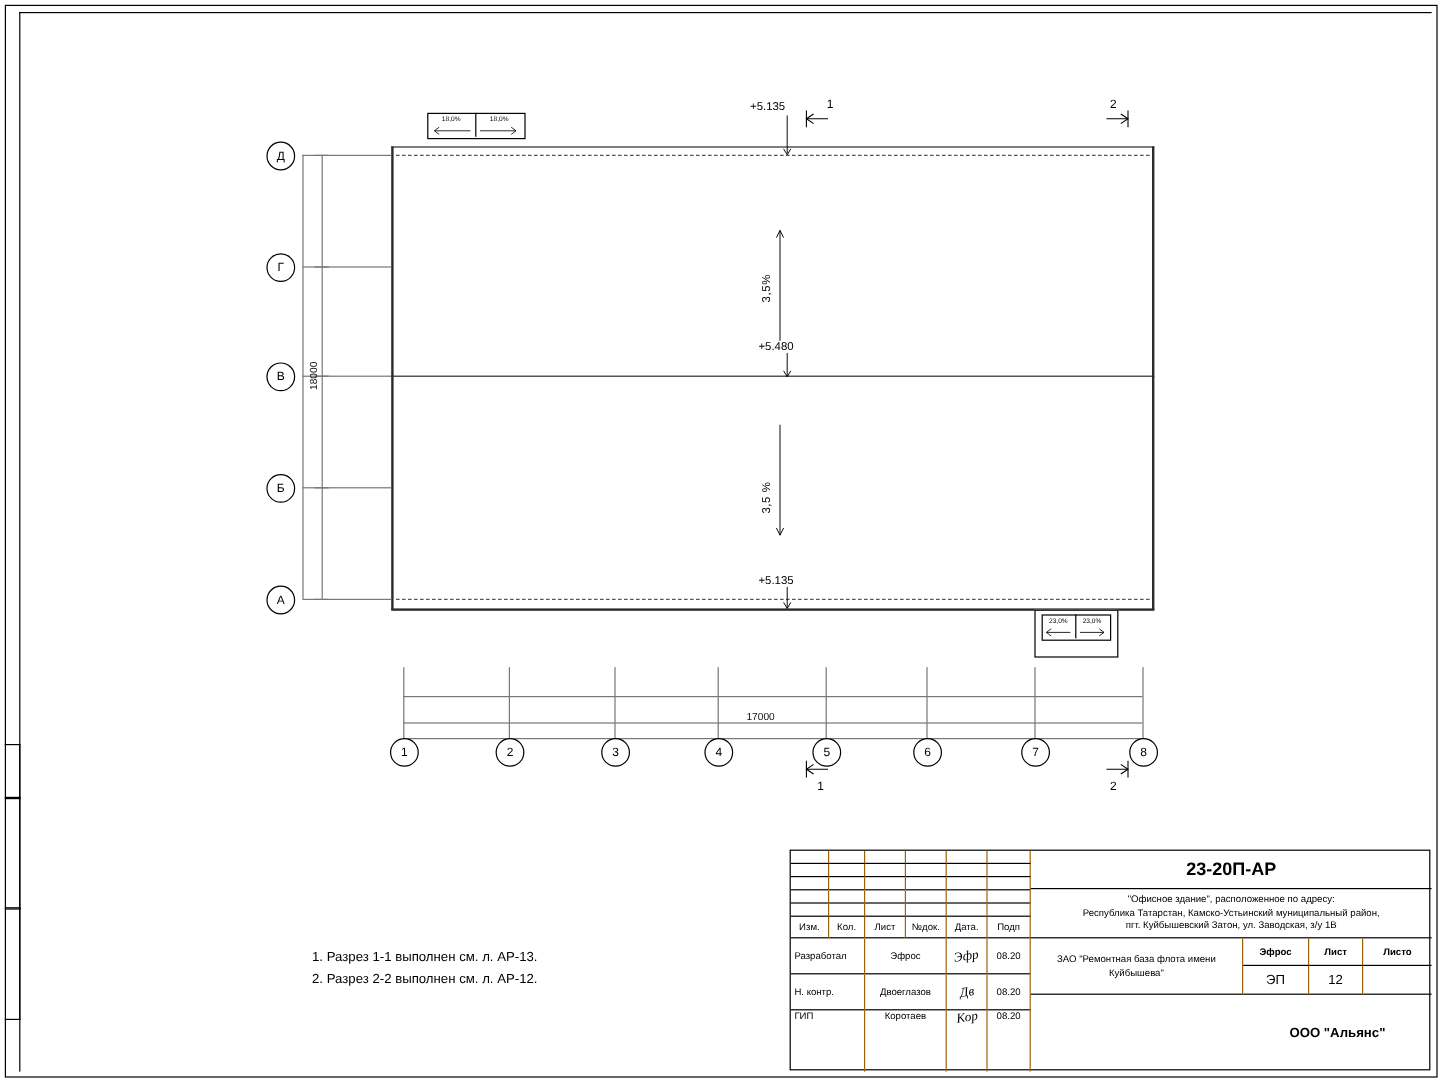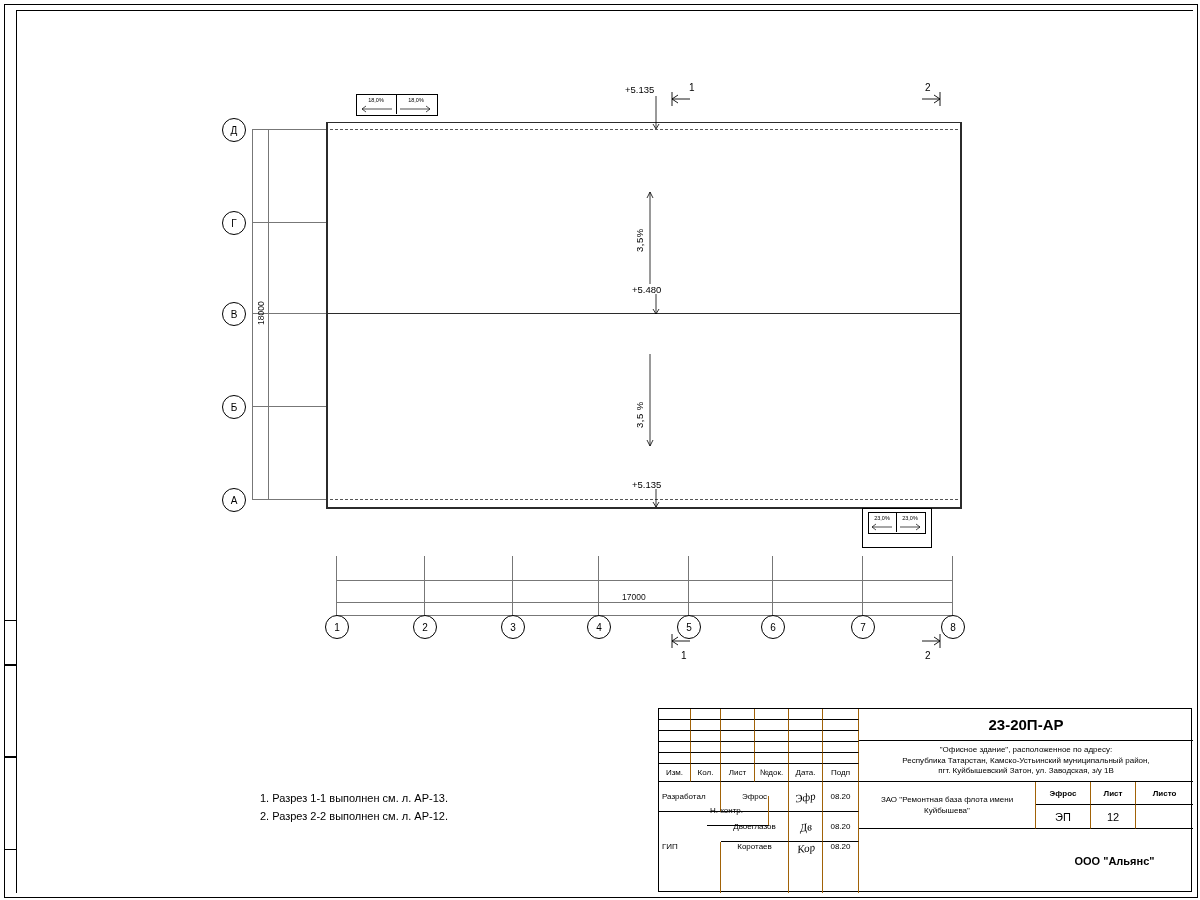--- a/index.html
+++ b/index.html
@@ -259,21 +259,21 @@
     <div class="cell sm" style="left:130px;top:55px;width:34px;height:18px;">Дата.</div>
     <div class="cell sm" style="left:164px;top:55px;width:36px;height:18px;">Подп</div>
 
     <div class="cell sm" style="left:0;top:73px;width:62px;height:30px;justify-content:flex-start;padding-left:3px;">Разработал</div>
     <div class="cell sm" style="left:62px;top:73px;width:68px;height:30px;">Эфрос</div>
     <div class="cell" style="left:130px;top:73px;width:34px;height:30px;">
         <span class="sign">Эфр</span>
       </div>
     <div class="cell sm" style="left:164px;top:73px;width:36px;height:30px;">08.20</div>
 
-    <div class="cell sm" style="left:0;top:87px;width:62px;height:30px;justify-content:flex-start;padding-left:3px;margin-left:48px;">Н. контр.</div>
+    <div class="cell sm" style="left:0;top:103px;width:62px;height:30px;justify-content:flex-start;padding-left:3px;">Н. контр.</div>
     <div class="cell sm" style="left:62px;top:103px;width:68px;height:30px;">Двоеглазов</div>
     <div class="cell" style="left:130px;top:103px;width:34px;height:30px;">
         <span class="sign">Дв</span>
       </div>
     <div class="cell sm" style="left:164px;top:103px;width:36px;height:30px;">08.20</div>
 
     <div class="cell sm" style="left:0;top:133px;width:62px;height:51px;justify-content:flex-start;padding-left:3px;align-items:flex-start;border-bottom:none;">ГИП</div>
     <div class="cell sm" style="left:62px;top:133px;width:68px;height:51px;align-items:flex-start;border-bottom:none;">Коротаев</div>
     <div class="cell" style="left:130px;top:133px;width:34px;height:51px;align-items:flex-start;border-bottom:none;">
         <span class="sign">Кор</span>

